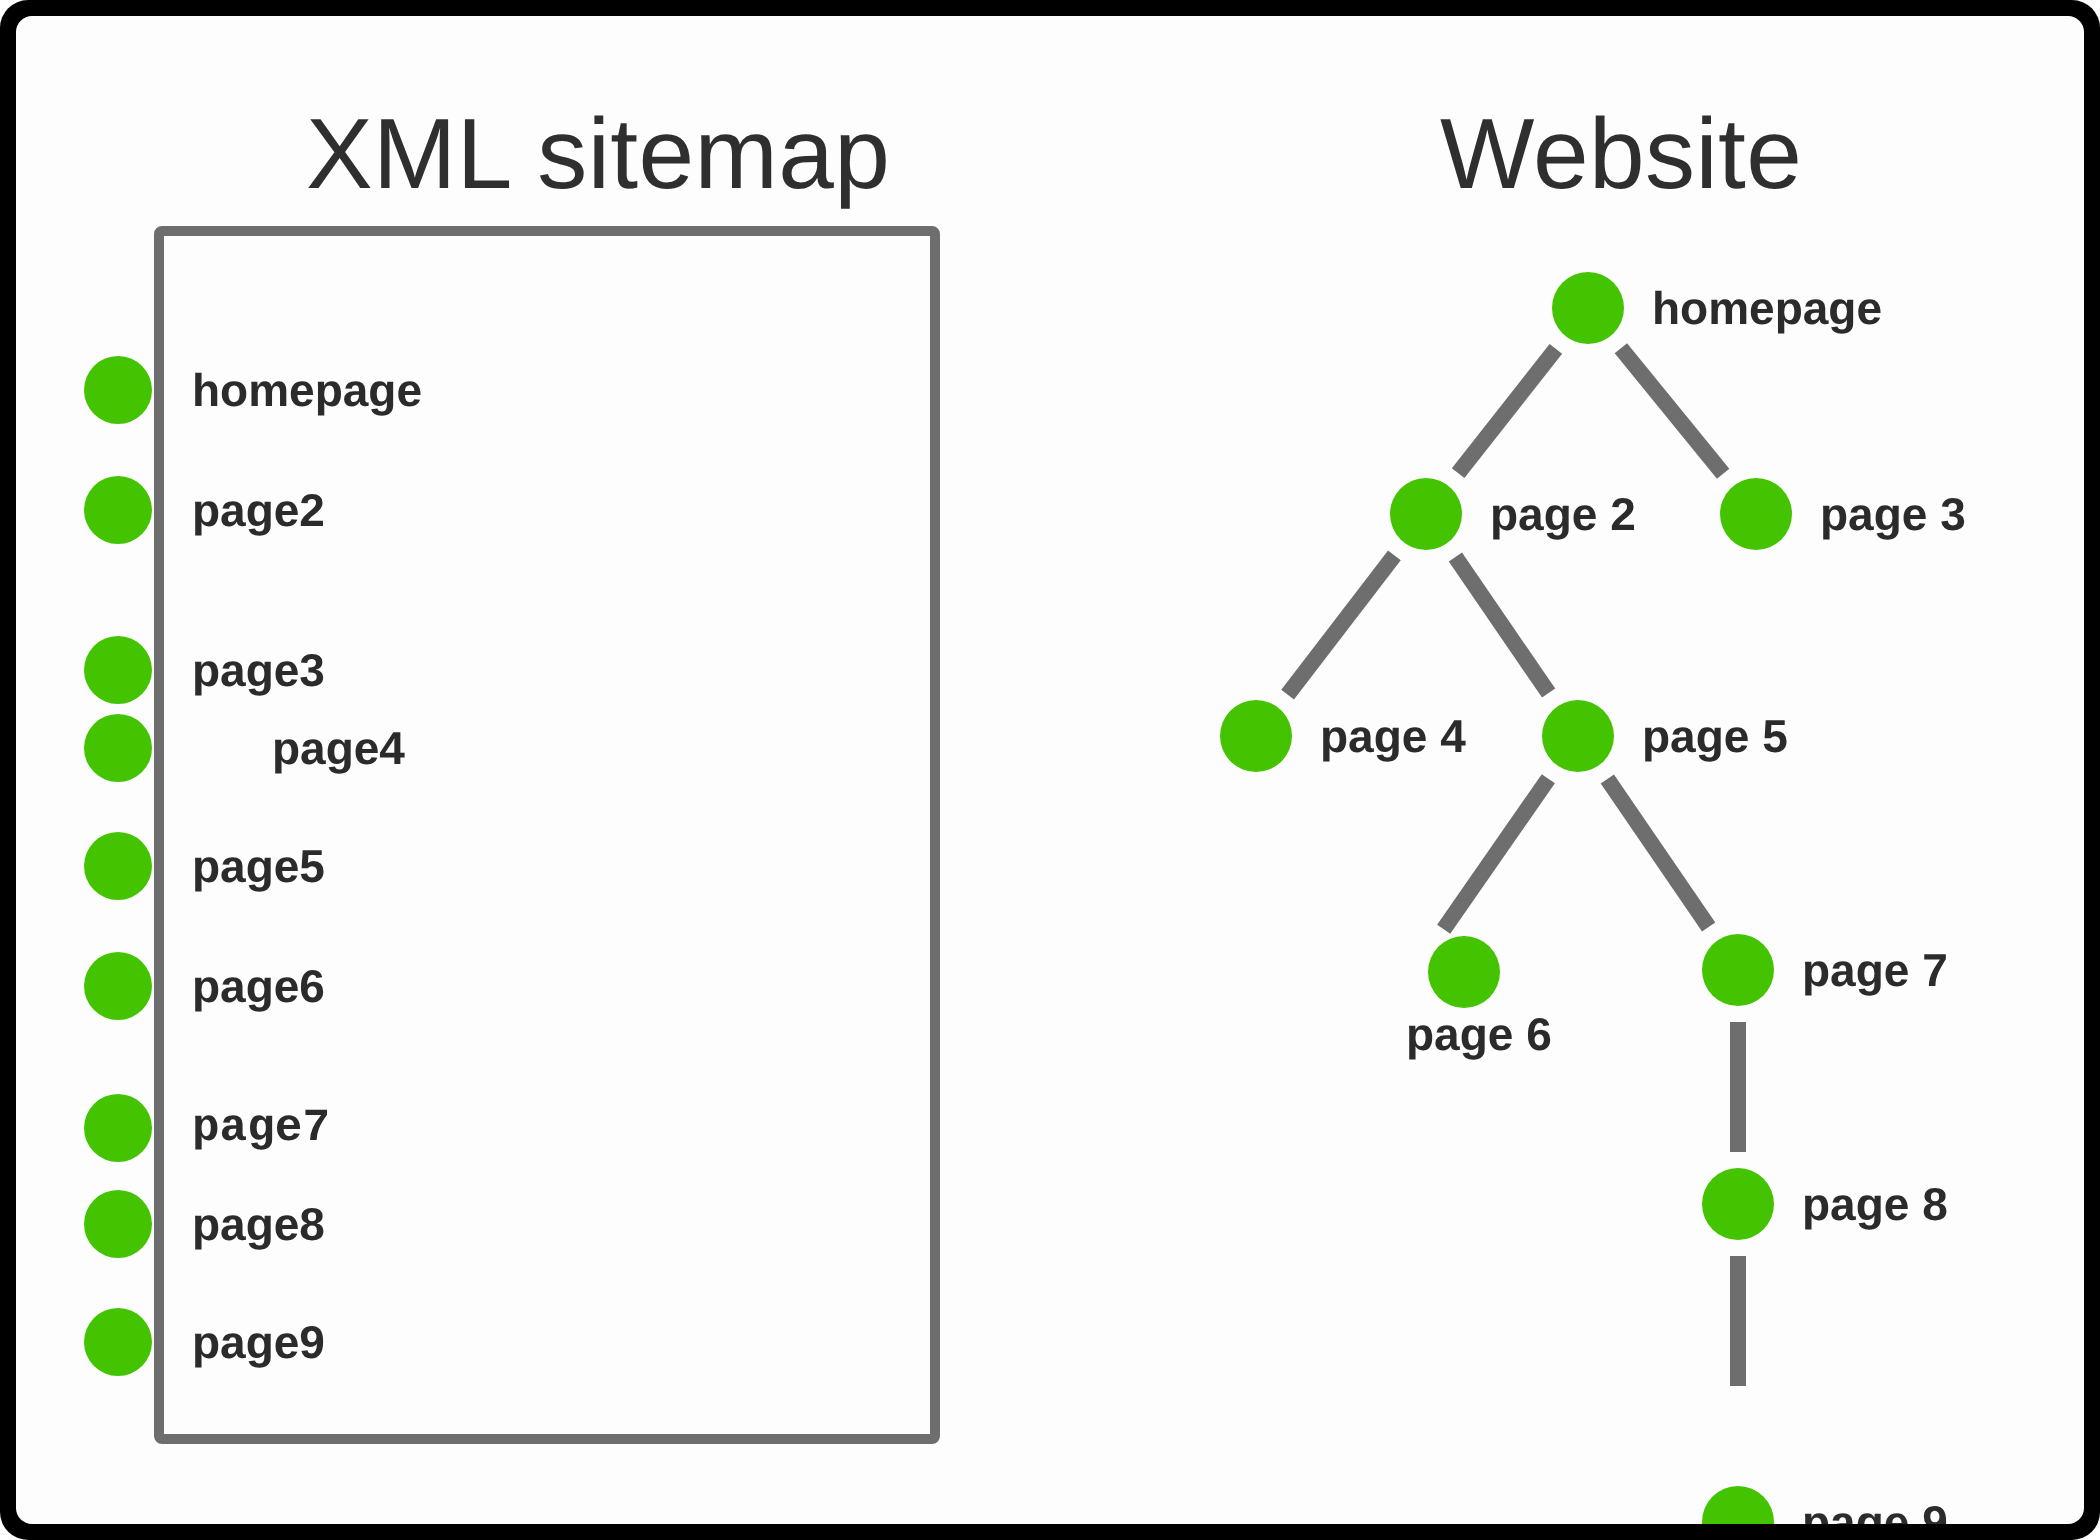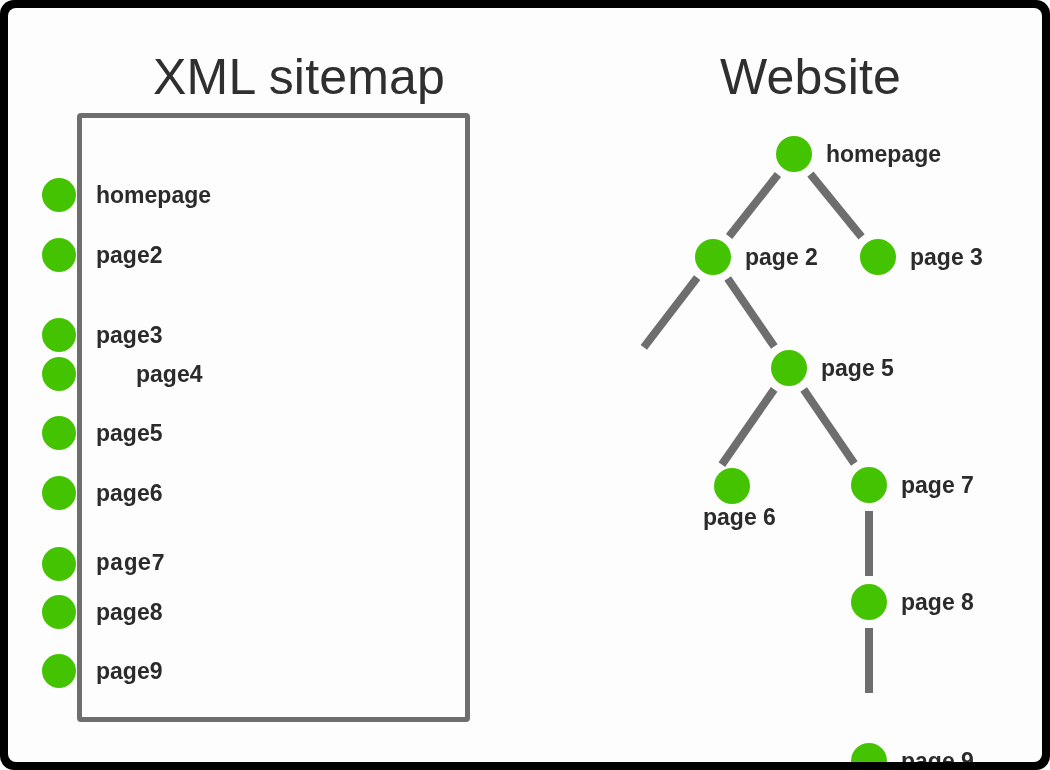--- a/index.html
+++ b/index.html
@@ -183,20 +183,24 @@
           <span class="tree-label">homepage</span>
         </div>
         <div class="tree-node" style="left: 705px; top: 249px;">
           <span class="tree-dot" style="background: rgb(68, 196, 0);"></span>
           <span class="tree-label">page 2</span>
         </div>
         <div class="tree-node" style="left: 870px; top: 249px;">
           <span class="tree-dot" style="background: rgb(68, 196, 0);"></span>
           <span class="tree-label">page 3</span>
         </div>
+        <div class="tree-node" style="left: 620px; top: 360px;">
+          <span class="tree-dot" style="background: rgb(68, 196, 0);"></span>
+          <span class="tree-label">page 4</span>
+        </div>
         <div class="tree-node" style="left: 781px; top: 360px;">
           <span class="tree-dot" style="background: rgb(68, 196, 0);"></span>
           <span class="tree-label">page 5</span>
         </div>
         <div class="tree-node" style="left: 699px; top: 478px; flex-direction: column;">
           <span class="tree-dot" style="background: rgb(68, 196, 0);"></span>
           <span class="tree-label">page 6</span>
         </div>
         <div class="tree-node" style="left: 861px; top: 477px;">
           <span class="tree-dot" style="background: rgb(68, 196, 0);"></span>

